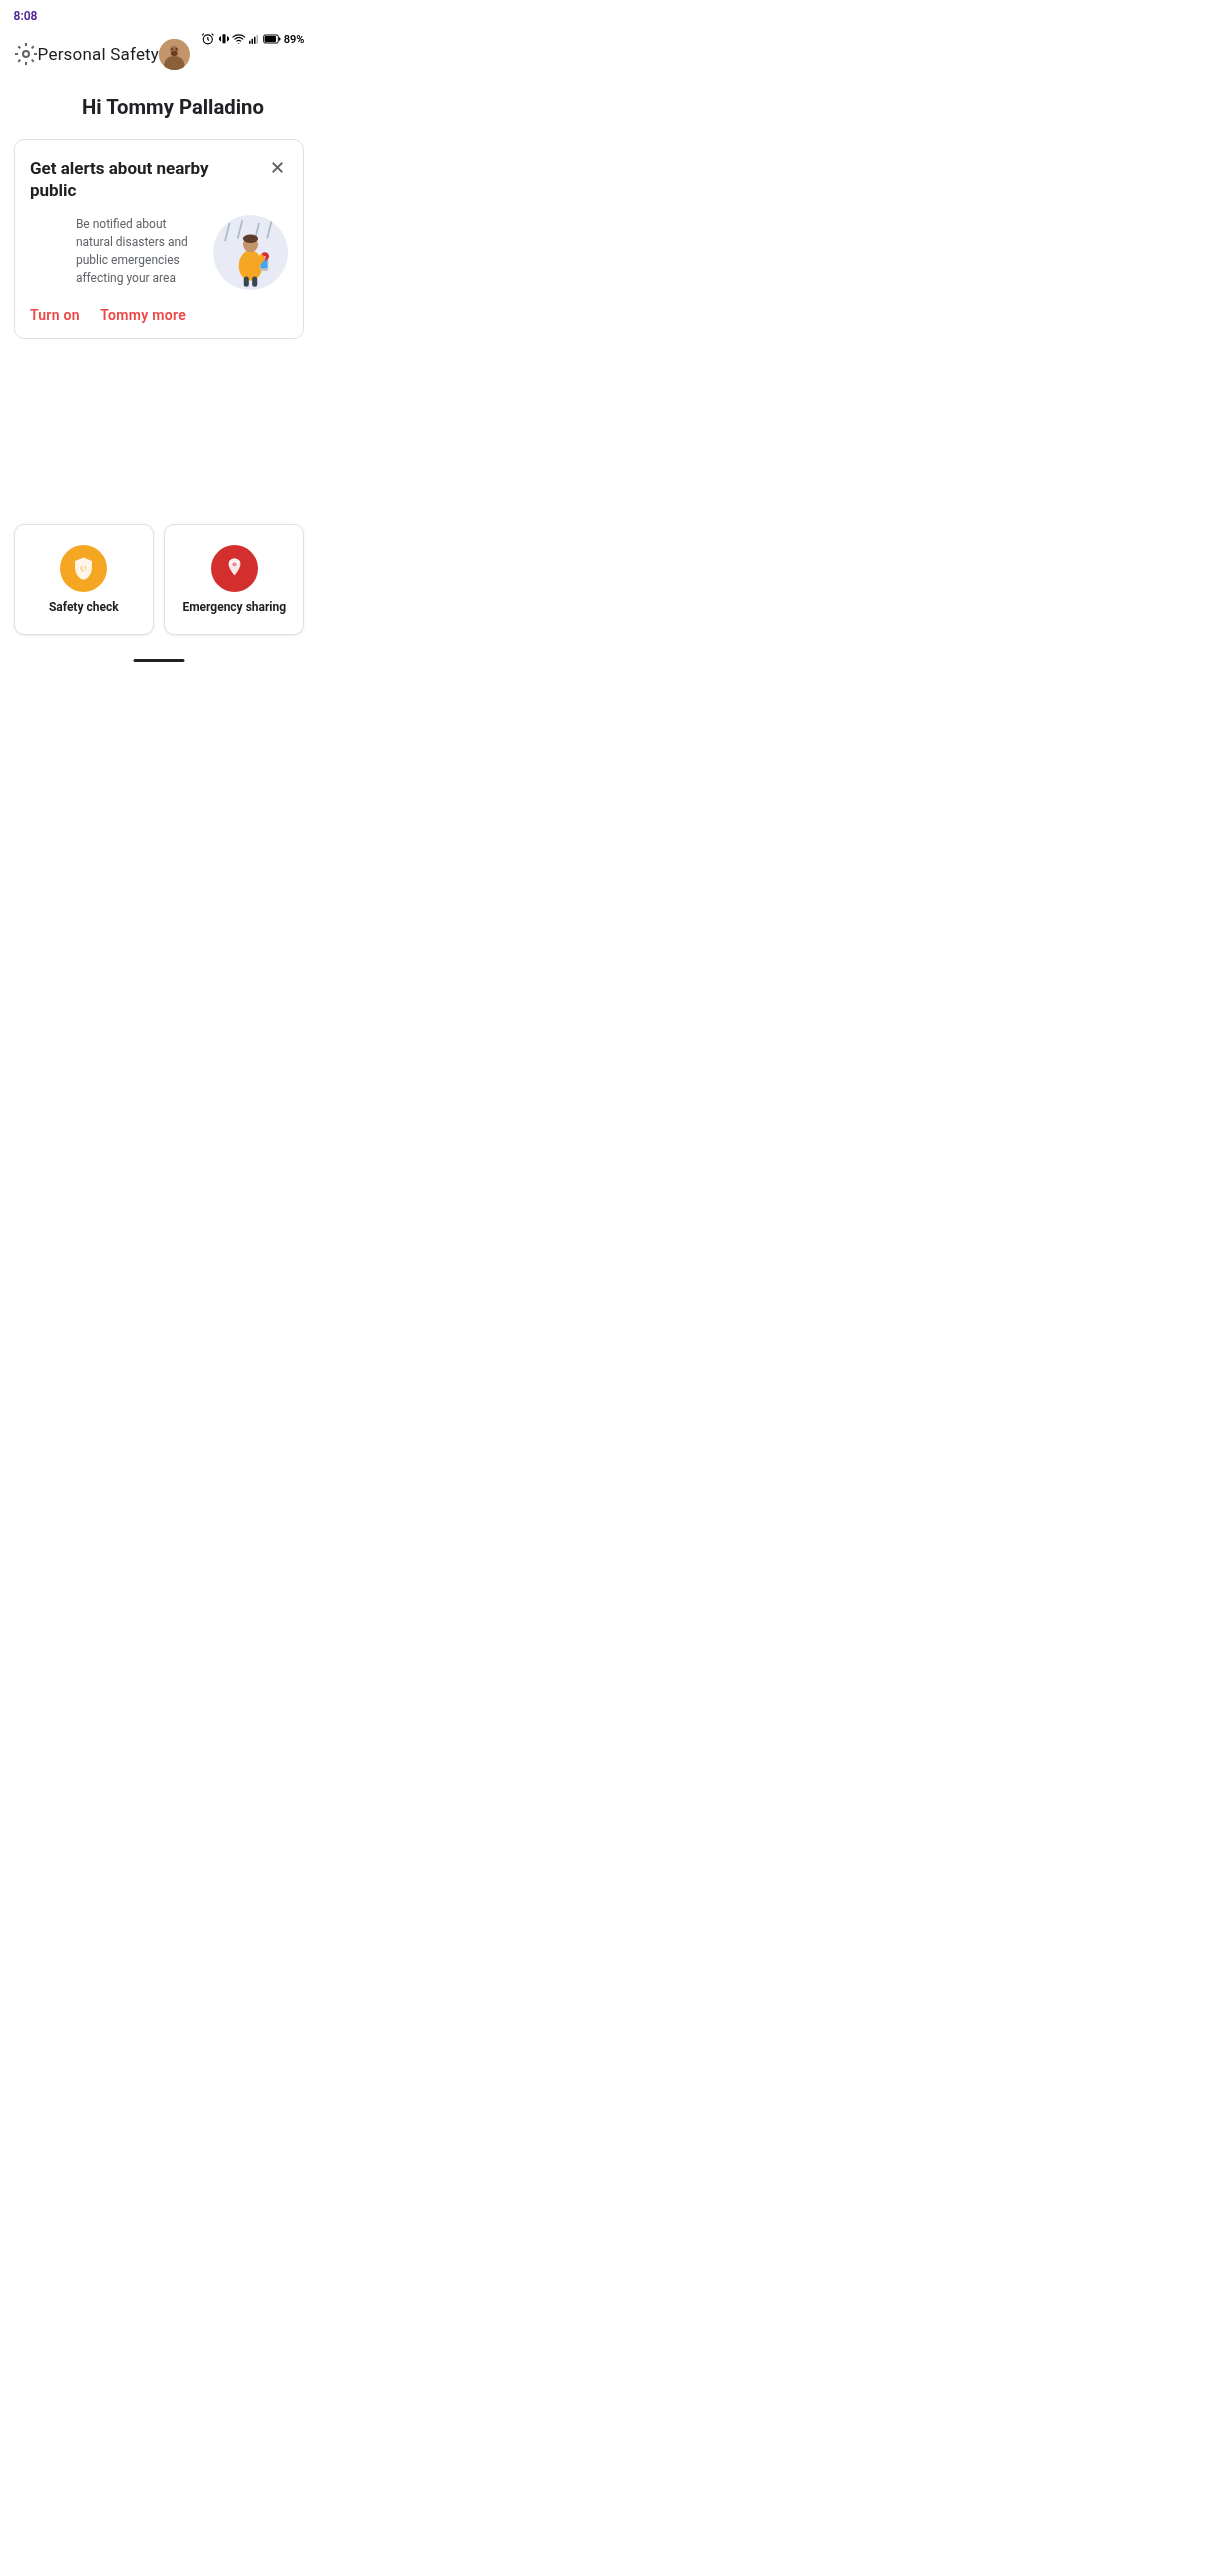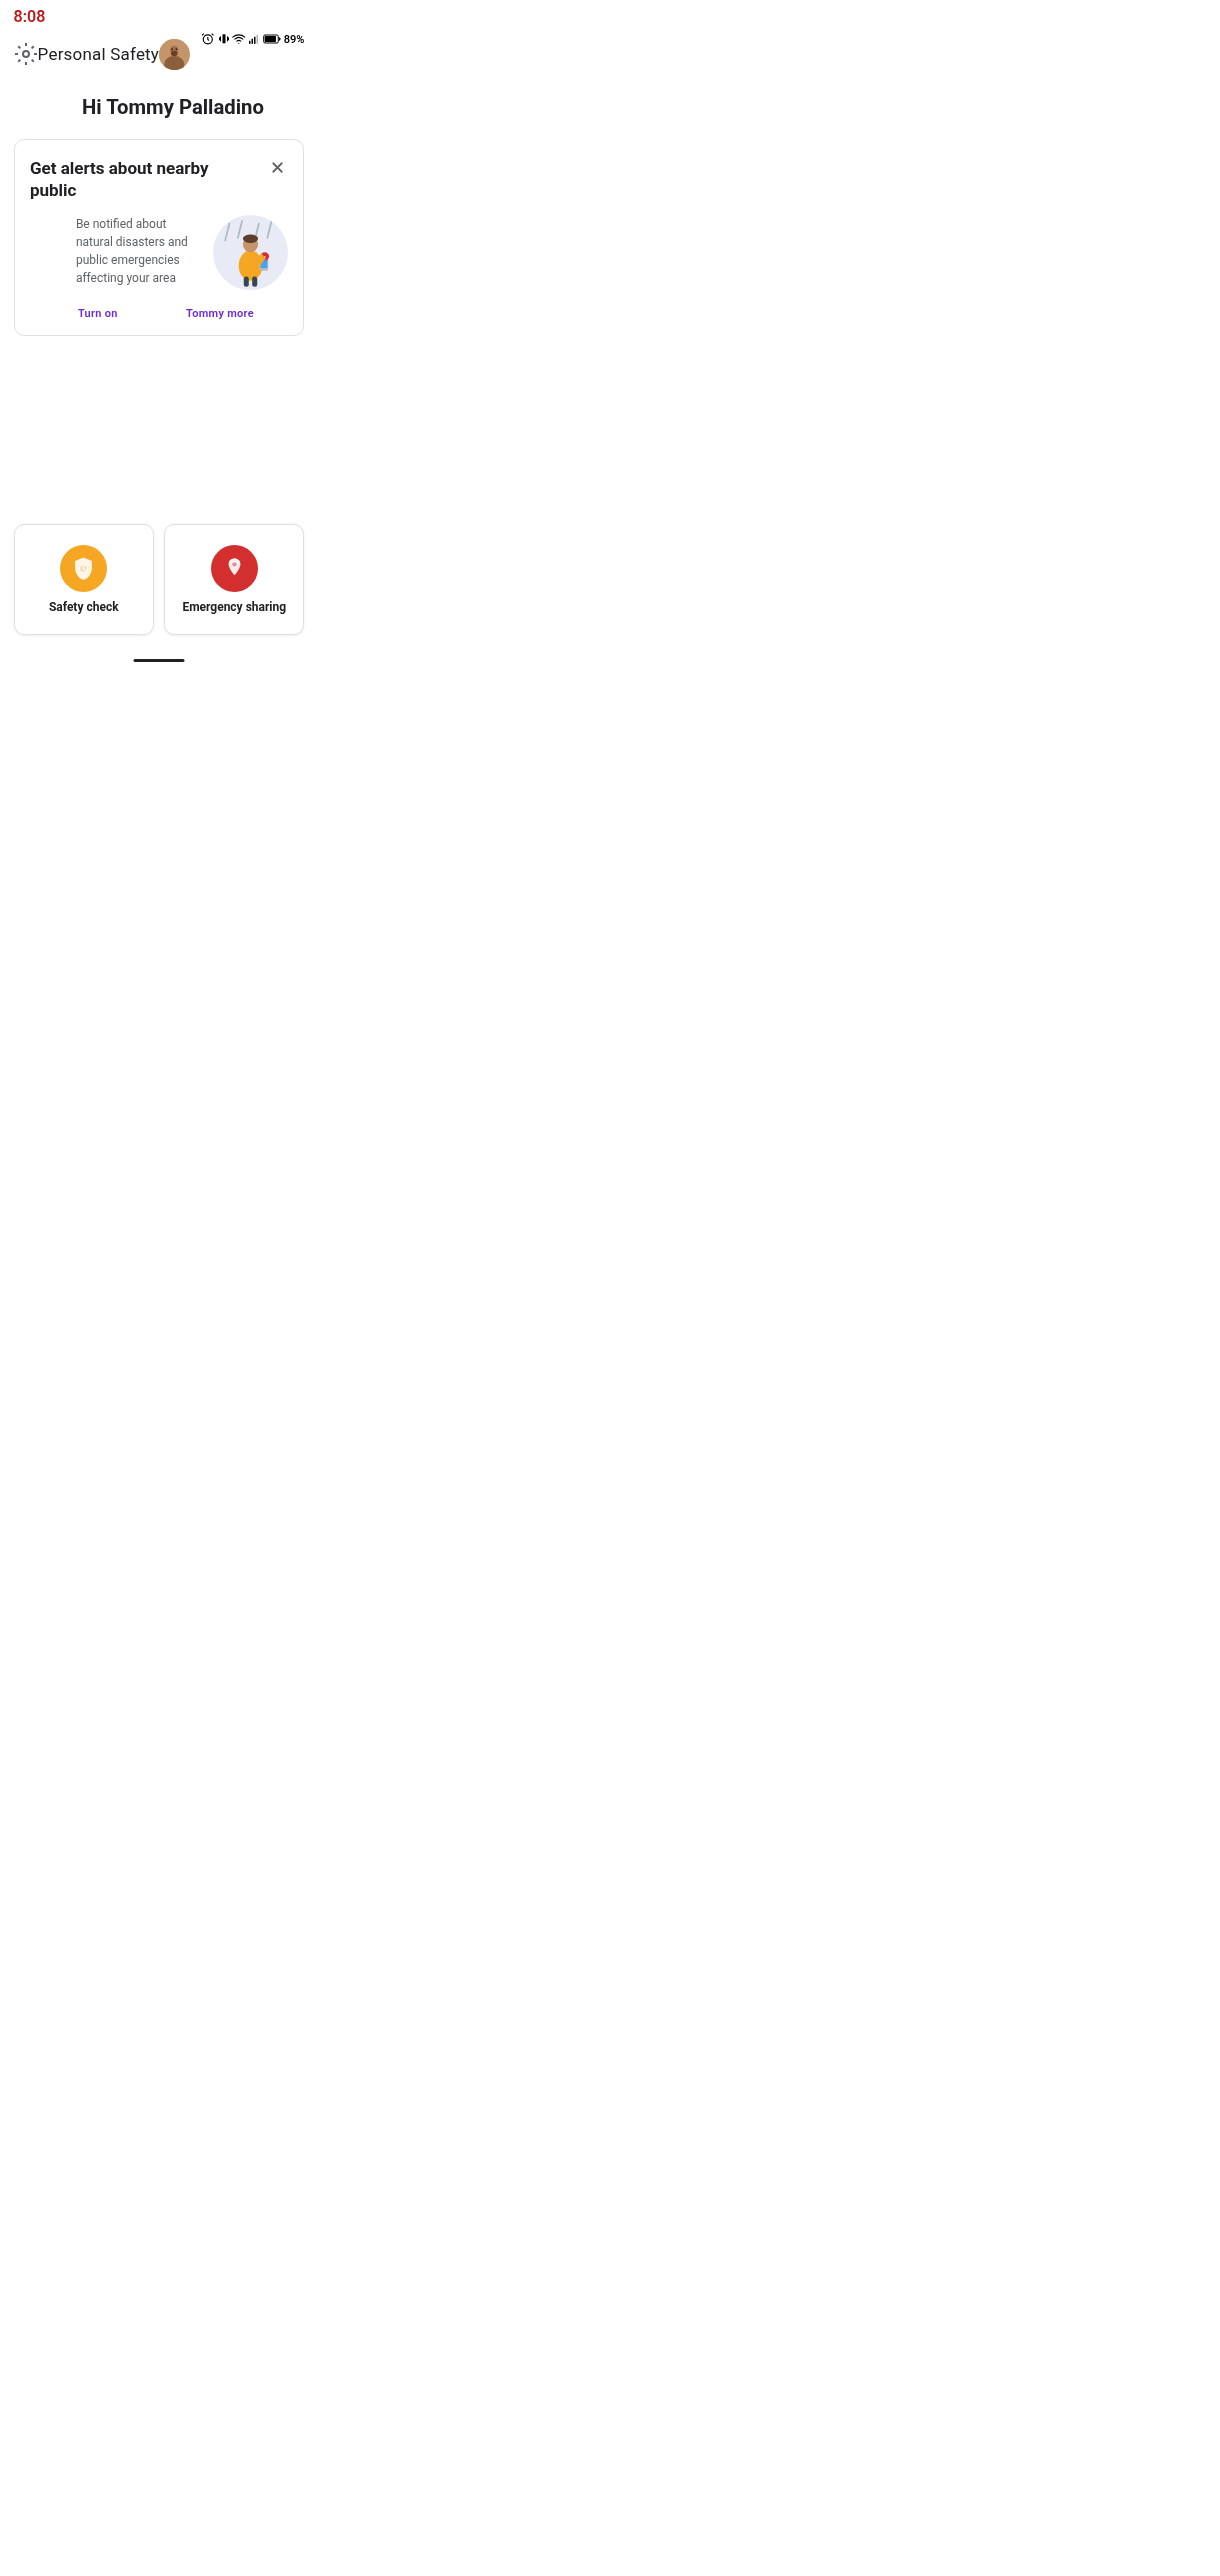--- a/index.html
+++ b/index.html
@@ -21,23 +21,23 @@
     
     .status-bar {
       display: flex;
       justify-content: space-between;
       align-items: center;
       padding: 6.8px 13.6px 5.1px 13.6px;
       height: 30.5px;
     }
 
     .status-time {
-      font-size: 16px;
+      font-size: 12px;
       font-weight: 600;
-      color: #b91c1c;
+      color: #4c1d95;
     }
 
     
     .top-nav {
       display: flex;
       align-items: center;
       padding: 8.5px 13.6px;
     }
 
     .gear-icon {
@@ -125,27 +125,26 @@
       margin-left: 46px;
     }
 
     .alert-actions {
       display: flex;
       gap: 20.3px;
       margin-top: 17px;
     }
 
     .action-link {
-      font-size: 11px;
+      font-size: 14px;
       font-weight: 600;
-      color: #6d28d9;
+      color: #ef4444;
       text-decoration: none;
       cursor: pointer;
       letter-spacing: 0.3px;
-      margin-left: 48px;
     }
 
     
     .bottom-cards {
       display: flex;
       gap: 10.2px;
       padding: 13.6px;
       position: absolute;
       bottom: 20.3px;
       left: 0;

